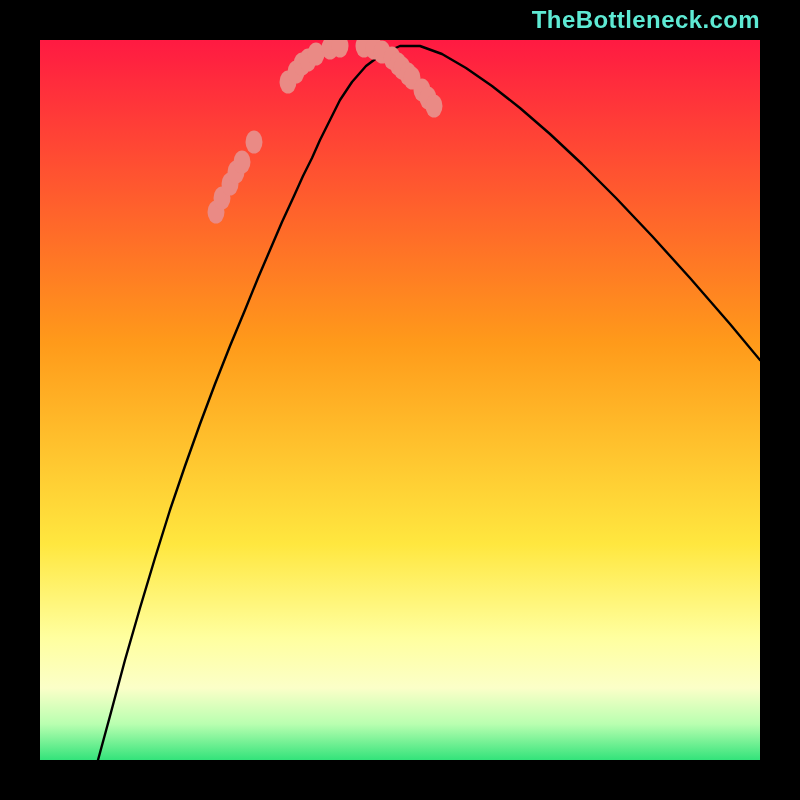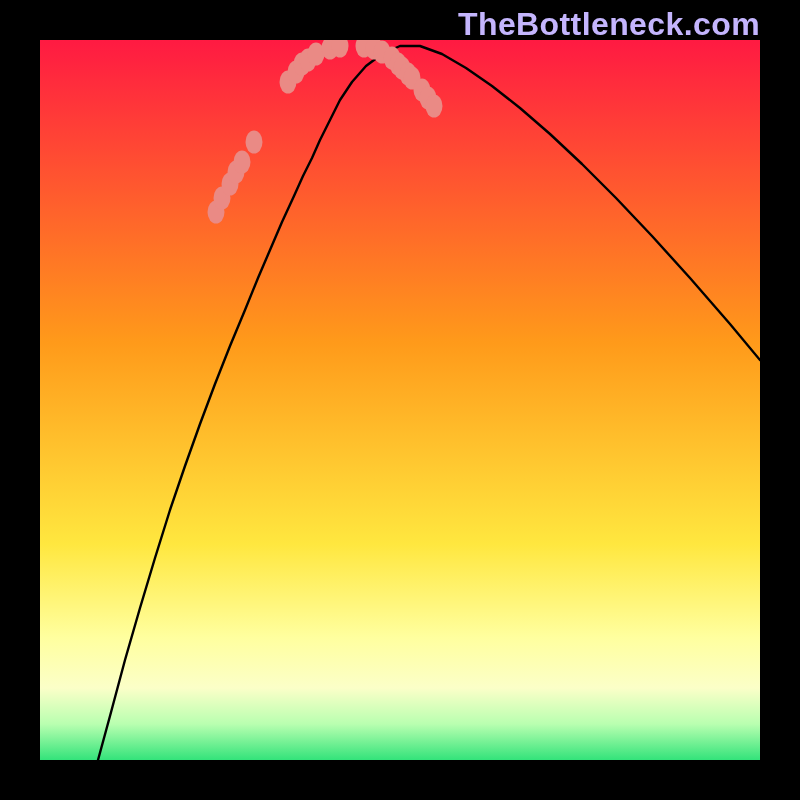--- a/index.html
+++ b/index.html
@@ -24,22 +24,22 @@
     top: 40px;
     left: 40px;
     width: 720px;
     height: 720px;
     overflow: hidden;
   }
   .attribution {
     position: absolute;
     top: 6px;
     right: 40px;
-    color: #c4b5fd;
-    font-size: 32px;
+    color: #5eead4;
+    font-size: 24px;
     font-weight: 600;
     letter-spacing: 0.4px;
   }
   svg {
     display: block;
   }
 </style>
 </head>
 <body>
 

